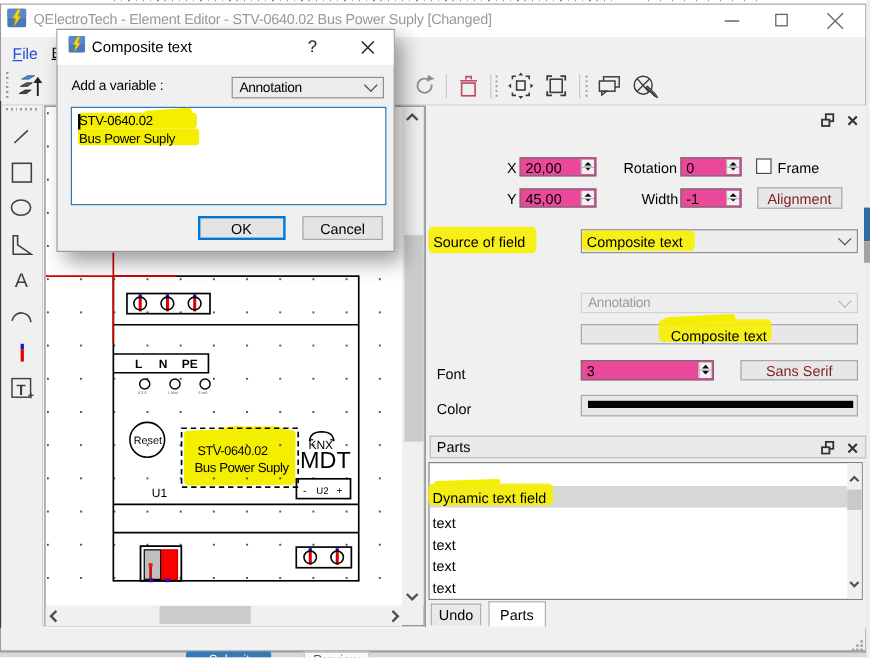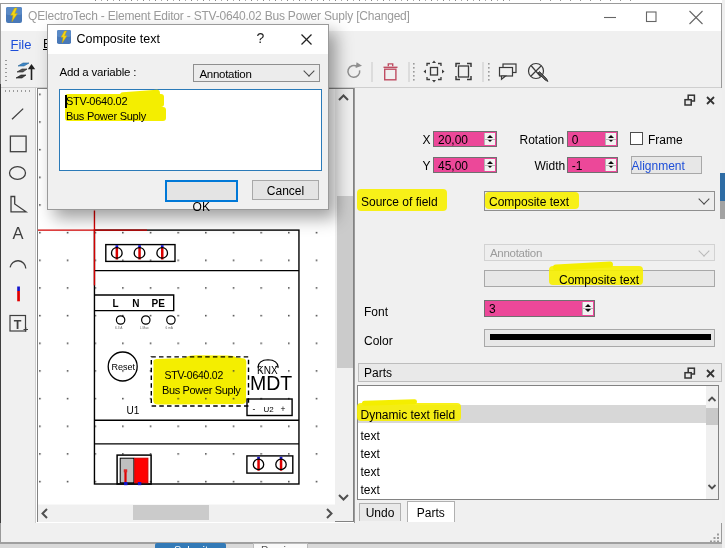--- a/index.html
+++ b/index.html
@@ -3,21 +3,21 @@
 html,body{margin:0;padding:0}
 #app{-webkit-font-smoothing:antialiased;position:relative;width:725px;height:548px;background:#fff;font-family:"Liberation Sans",sans-serif;overflow:hidden}
 .abs{position:absolute}
 .lbl{position:absolute;font-size:12px;color:#000;white-space:nowrap}
 .spin{position:absolute;background:#ec4899;border:1px solid #707070;font-size:12px;color:#000;padding:1px 0 0 4px;box-sizing:border-box}
 .ud{position:absolute;right:1px;top:1px;bottom:1px;width:10.5px;border-left:1px solid #b5b5b5;background:#f2f2f2}
 .ud:after{content:"";position:absolute;left:0;right:0;top:50%;height:1px;background:#b5b5b5}
 .ud i{position:absolute;left:2px;width:0;height:0;border-left:3.2px solid transparent;border-right:3.2px solid transparent}
 .ud i.u{top:2.8px;border-bottom:3.6px solid #0a0a0a}
 .ud i.d{bottom:2.8px;border-top:3.6px solid #0a0a0a}
-.btn{position:absolute;background:#e7e7e7;border:1px solid #a8a8a8;font-size:12px;color:#1d4ed8;box-sizing:border-box}
+.btn{position:absolute;background:#e7e7e7;border:1px solid #a8a8a8;font-size:12px;color:#7f1d1d;text-align:center;box-sizing:border-box}
 .combo{position:absolute;background:#ededed;border:1px solid #8f8f8f;font-size:12px;color:#000;box-sizing:border-box}
 .dcombo{position:absolute;background:#eeeeee;border:1px solid #d2d2d2;font-size:12px;color:#9b9b9b;box-sizing:border-box}
 .chev{position:absolute;right:6px;top:50%;width:7px;height:7px;margin-top:-5.5px;border-right:1.3px solid #4a4a4a;border-bottom:1.3px solid #4a4a4a;transform:rotate(45deg)}
 .chevd{border-color:#b9b9b9}
 .hl{position:absolute;background:rgba(247,240,0,0.9);border-radius:4px}
 .hdr{position:absolute;left:358px;width:363.5px;height:19px;background:#e9e9e9;border:1px solid #bdbdbd;box-sizing:border-box}
 .hdr .t{position:absolute;left:5px;top:2px;font-size:12px;color:#000}
 </style></head><body>
 <div id="app">
 
@@ -300,20 +300,21 @@
 <div class="btn" style="left:484px;top:269.5px;width:231px;height:17px"></div>
 <div class="hl" style="left:549px;top:266px;width:94px;height:19px"></div>
 <div class="abs" style="left:553px;top:262.5px;width:60px;height:6px;background:#f4ee00;border-radius:3px;transform:rotate(-3deg)"></div>
 <div class="lbl" style="left:559px;top:272.5px">Composite text</div>
 
 <div class="lbl" style="left:364px;top:304.5px">Font</div>
 <div class="spin" style="left:484px;top:299.5px;width:111px;height:17.5px">3<span class="ud">
         <i class="u"></i>
         <i class="d"></i>
       </span></div>
+<div class="btn" style="left:617px;top:299.5px;width:98px;height:17.5px;padding-top:1.5px">Sans Serif</div>
 
 <div class="lbl" style="left:364px;top:333.5px">Color</div>
 <div class="btn" style="left:484px;top:328.5px;width:231px;height:18px"></div>
 <div class="abs" style="left:490px;top:333.5px;width:221px;height:6.5px;background:#000"></div>
 
 <div class="hdr" style="top:362.5px">
       <span class="t">Parts</span>
     </div>
 <svg class="abs" style="left:682.5px;top:367px" width="14" height="12" viewBox="0 0 14 12">
       <g stroke="#333" stroke-width="1.5">
@@ -397,17 +398,17 @@
       </div>
 
  <div class="abs" style="left:11.4px;top:64.4px;width:263.4px;height:82.4px;background:#fff;border:1px solid #2a7ab8;box-sizing:border-box">
   <div class="abs" style="left:5px;top:4.5px;width:99px;height:13px;background:#f4ee00;border-radius:3px"></div>
   <div class="abs" style="left:60px;top:1.5px;width:40px;height:7px;background:#f4ee00;border-radius:3px;transform:rotate(-4deg)"></div>
   <div class="abs" style="left:5px;top:17.5px;width:101px;height:13.5px;background:#f4ee00;border-radius:3px"></div>
   <div class="abs" style="left:5.5px;top:5px;width:1.2px;height:13px;background:#000"></div>
   <div class="abs" style="left:6px;top:4.5px;font-size:11px;letter-spacing:-0.25px;line-height:14.2px;color:#000">STV-0640.02<br>Bus Power Suply</div>
  </div>
 
- <div class="abs" style="left:117.5px;top:155.1px;width:72.5px;height:20.7px;background:#e4e4e4;border:2px solid #0078d7;box-sizing:border-box;font-size:12px;text-align:center;padding-top:18px">OK</div>
+ <div class="abs" style="left:117.5px;top:155.1px;width:72.5px;height:20.7px;background:#e4e4e4;border:2px solid #0078d7;box-sizing:border-box;font-size:12px;text-align:center;padding-top:2px">OK</div>
  <div class="abs" style="left:204.5px;top:155.1px;width:67px;height:20.7px;background:#e4e4e4;border:1px solid #a8a8a8;box-sizing:border-box;font-size:12px;text-align:center;padding-top:3px">Cancel</div>
 </div>
 
 </div>
 
 </body></html>

